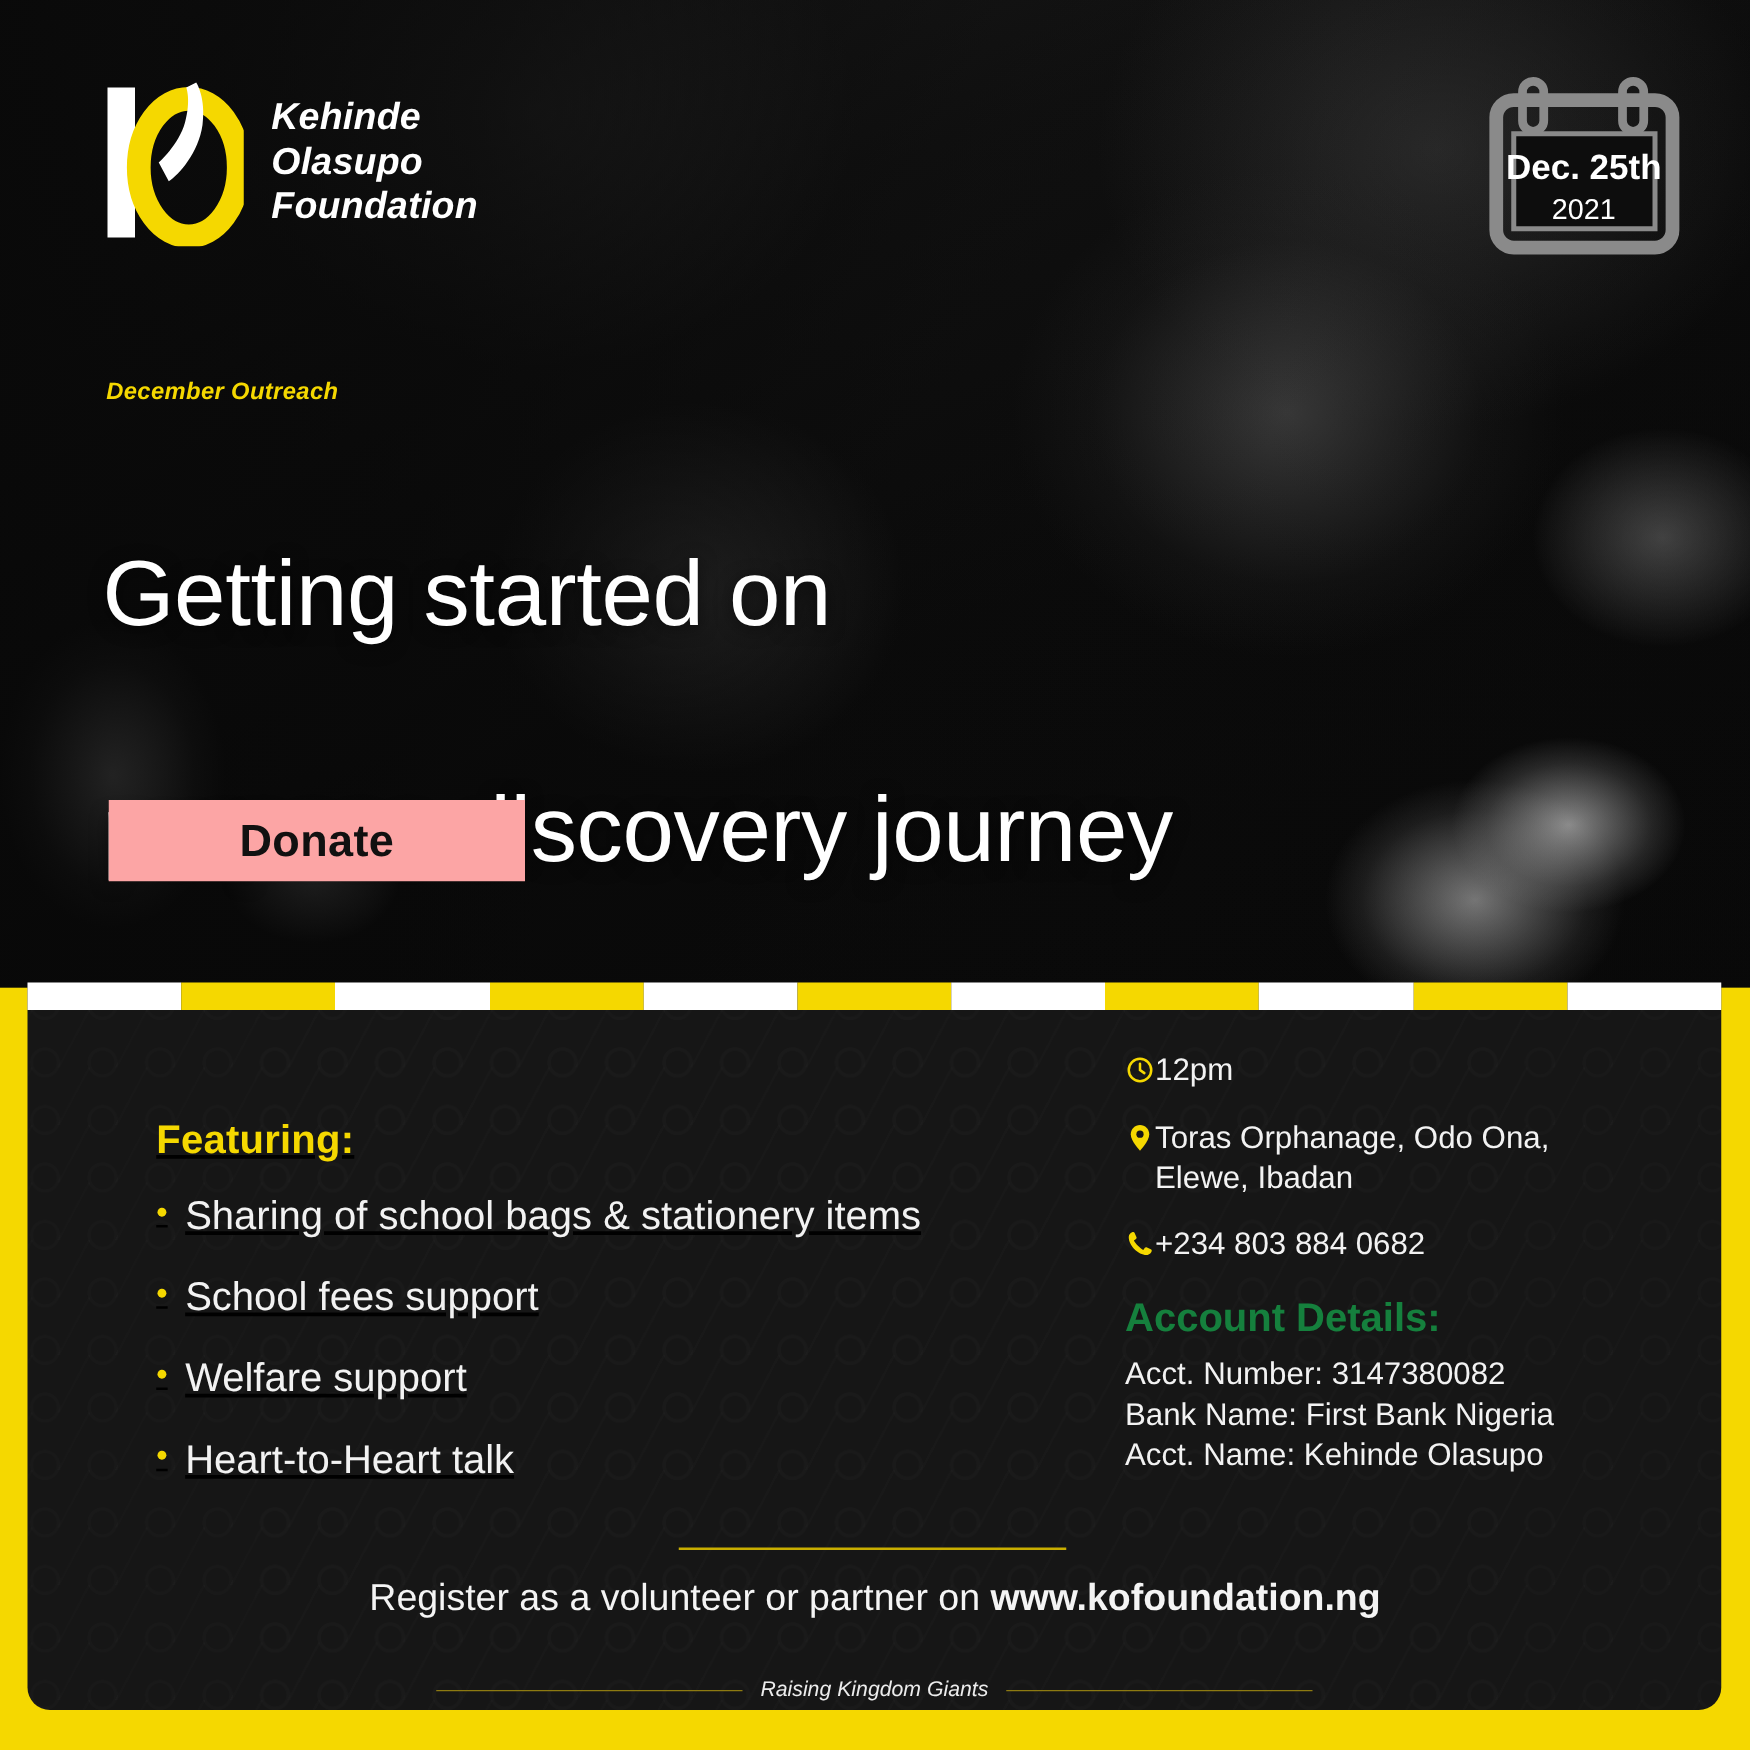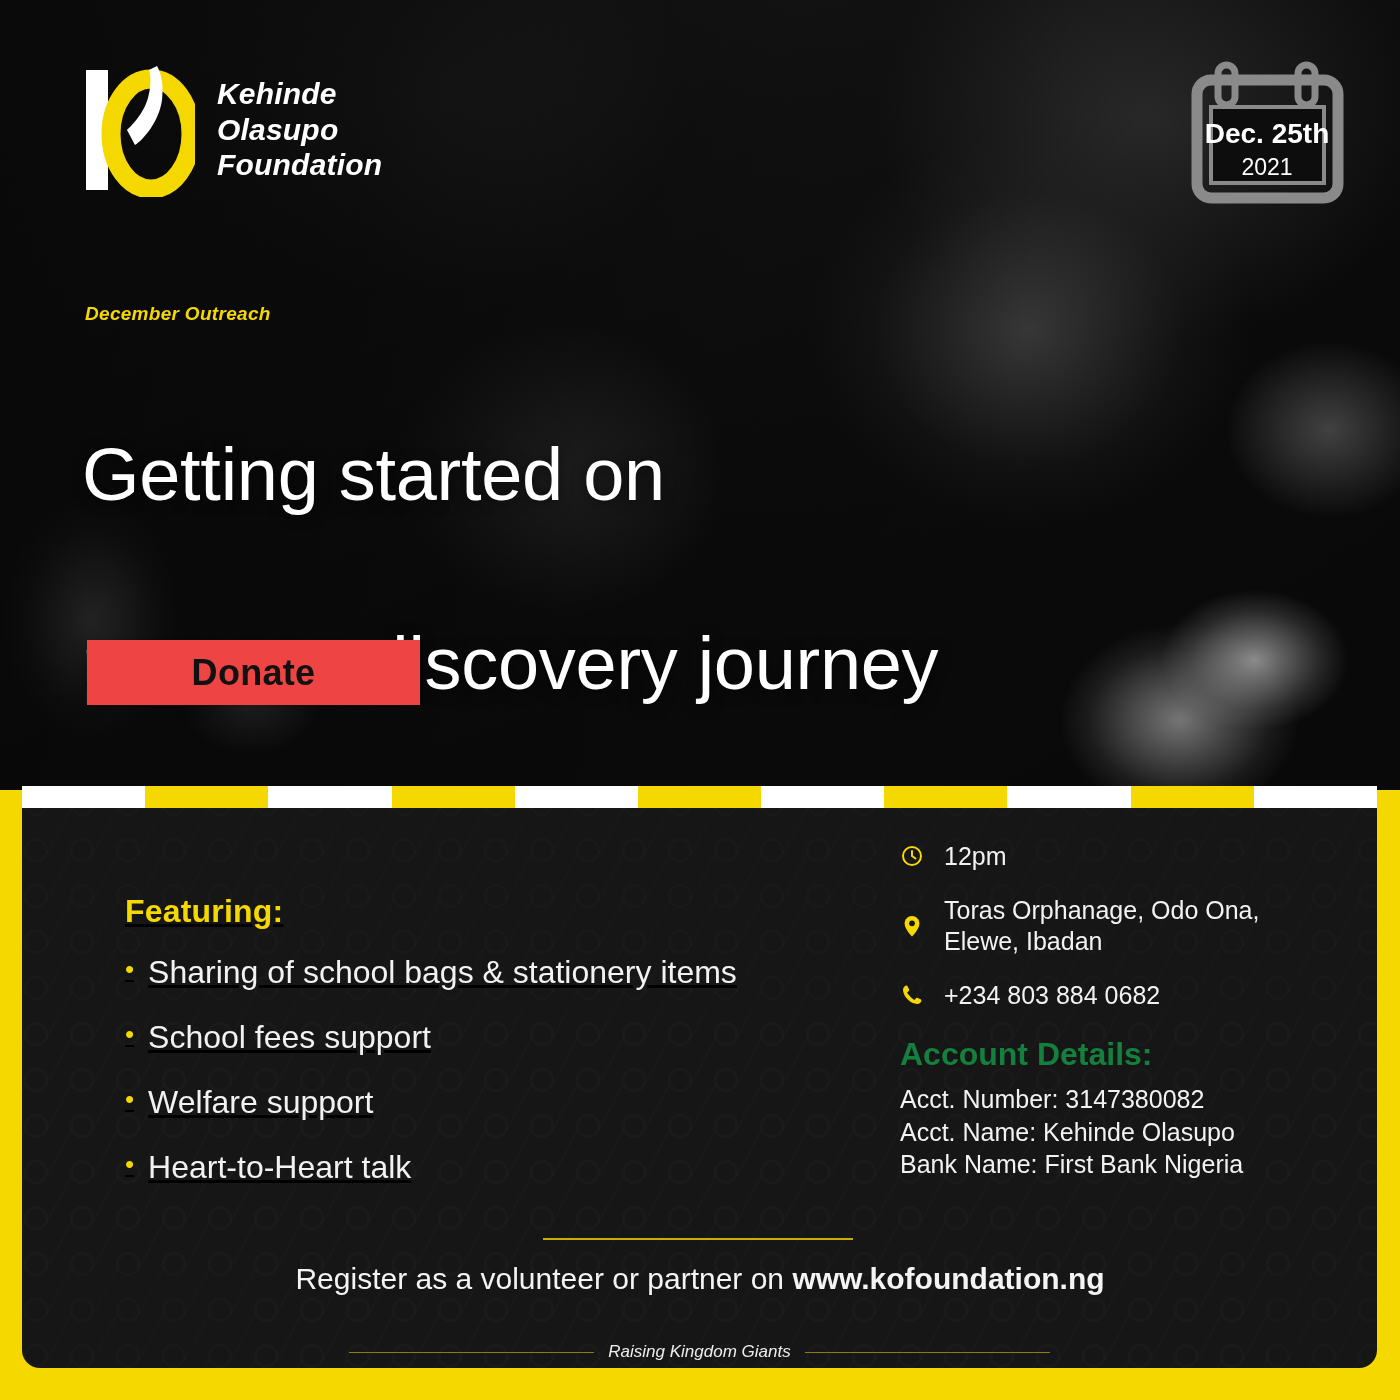--- a/index.html
+++ b/index.html
@@ -65,21 +65,21 @@
     color:#ffffff; font-size:74px; line-height:1.28; font-weight:300;
     letter-spacing:-.3px; white-space:pre-line;
     text-shadow:0 2px 14px rgba(0,0,0,.55);
   }
   .headline-line { display:block; }
 
   
   .donate-btn {
     position:absolute; left:87px; top:640px;
     width:333px; height:65px;
-    background:#ef4444; border:none; cursor:pointer;
+    background:#fca5a5; border:none; cursor:pointer;
     color:#111111; font-size:36px; font-weight:bold;
     letter-spacing:.3px;
     display:flex; align-items:center; justify-content:center;
     font-family:"Liberation Sans", sans-serif;
   }
 
   
   .stripe-band {
     position:absolute; left:22px; top:786px; width:1355px; height:22px;
     display:flex; z-index:5;
@@ -112,21 +112,21 @@
   }
   .feat-item {
     display:flex; align-items:flex-start; gap:14px;
     margin-bottom:25px;
   }
   .feat-bullet { color:#F5D800; font-size:26px; line-height:1; margin-top:4px; }
   .feat-label { color:#f2f2f2; font-size:32px; line-height:1.25; }
 
   
   .info { position:absolute; left:878px; top:55px; width:420px; }
-  .info-row { display:flex; align-items:center; gap:20px; margin-bottom:22px; }
+  .info-row { display:flex; align-items:flex-start; margin-bottom:22px; }
   .info-icon { width:24px; flex:0 0 24px; padding-top:3px; }
   .info-text { color:#f2f2f2; font-size:25px; line-height:1.26; }
 
   .acct { position:absolute; left:878px; top:250px; width:440px; }
   .acct-title { color:#15803d; font-size:32px; font-weight:bold; margin-bottom:10px; }
   .acct-line { color:#f2f2f2; font-size:25px; line-height:1.3; }
 
   
   .reg-rule {
     position:absolute; left:543px; top:1238px;
@@ -252,22 +252,22 @@
             <path d="M6.6 2.6 C5.1 2.6 3 4.3 3 6.8 C3 13.4 10.6 21 17.2 21 C19.7 21 21.4 18.9 21.4 17.4 C21.4 16.9 21.1 16.5 20.6 16.3 L17.2 14.8 C16.7 14.6 16.2 14.8 15.9 15.2 L14.6 16.9 C12.2 15.7 8.3 11.8 7.1 9.4 L8.8 8.1 C9.2 7.8 9.4 7.3 9.2 6.8 L7.7 3.4 C7.5 2.9 7.1 2.6 6.6 2.6 Z" fill="#F5D800"></path>
           </svg>
         </span>
         <span class="info-text">+234 803 884 0682</span>
       </div>
     </div>
 
     <div class="acct">
       <div class="acct-title">Account Details:</div>
       <div class="acct-line">Acct. Number: 3147380082</div>
+      <div class="acct-line">Bank Name: First Bank Nigeria</div>
       <div class="acct-line">Acct. Name: Kehinde Olasupo</div>
-      <div class="acct-line">Bank Name: First Bank Nigeria</div>
     </div>
 
   </div>
 </section>
 
 <div class="reg-rule"></div>
 <div class="register">
   <span>Register as a volunteer or partner on </span><strong>www.kofoundation.ng</strong>
 </div>
 

